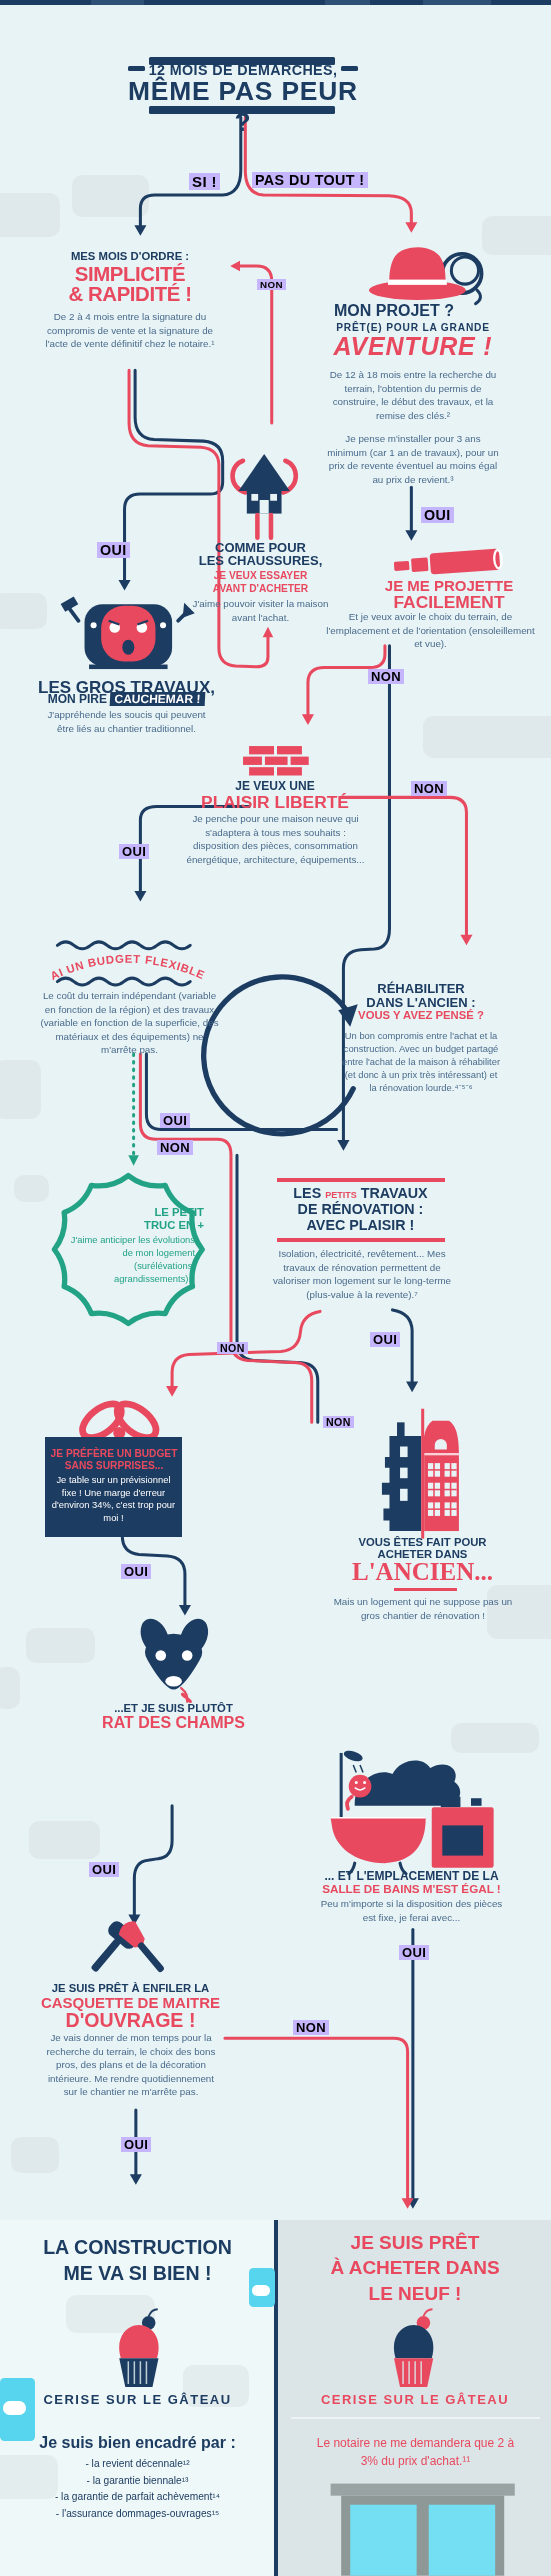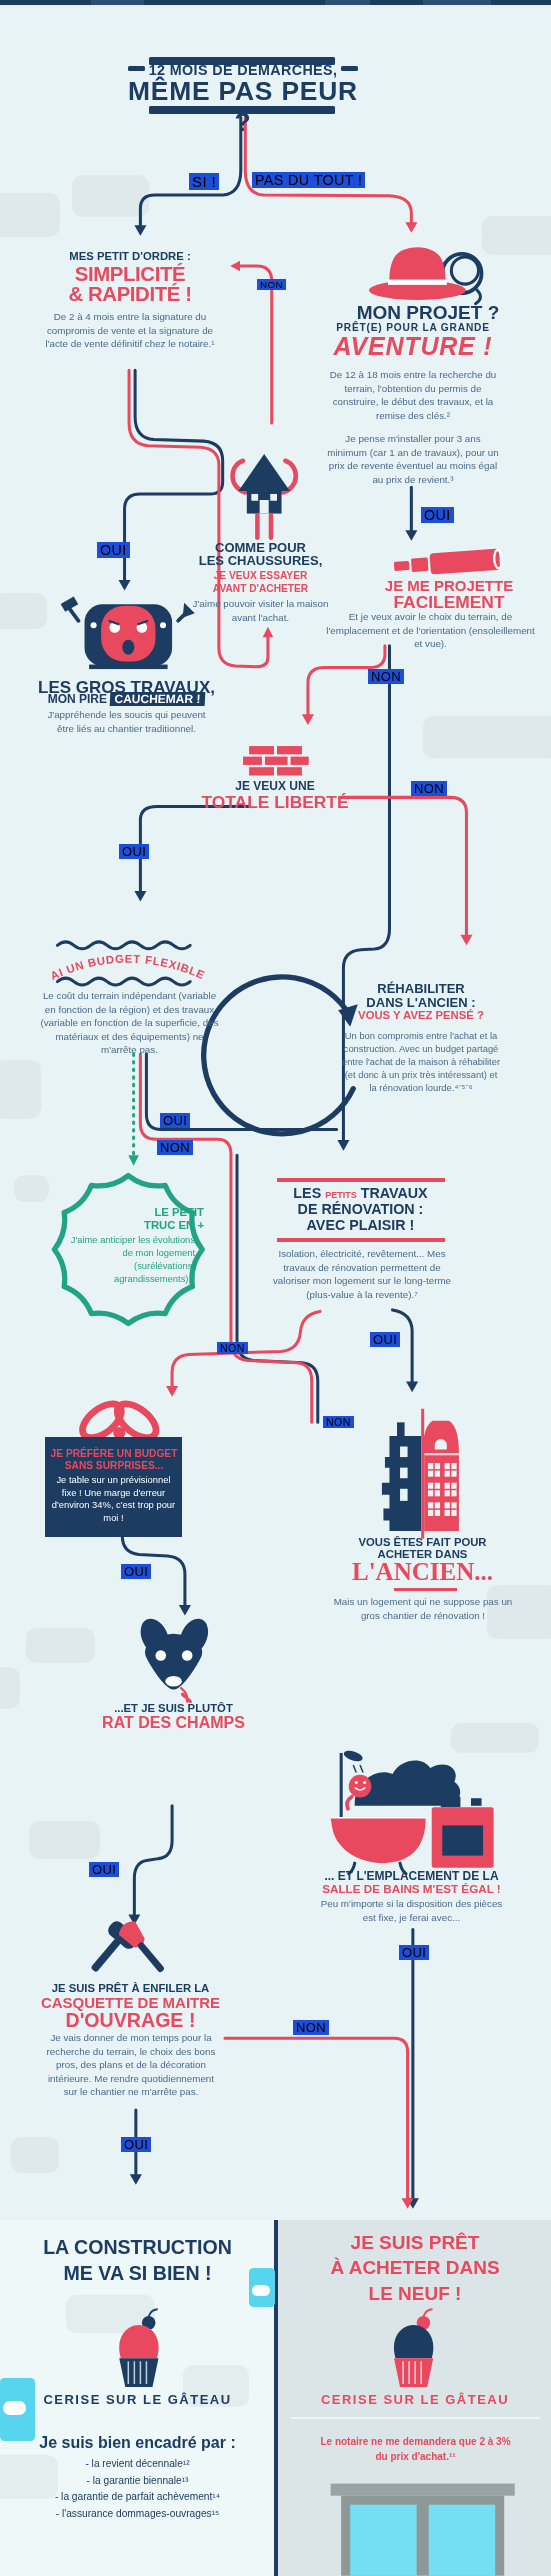--- a/index.html
+++ b/index.html
@@ -4,21 +4,21 @@
 <style>
   html,body{margin:0;padding:0;background:#cfe2e6;}
   #canvas{position:relative;width:551px;height:2576px;background:#e7f3f5;overflow:hidden;font-family:"Liberation Sans",sans-serif;}
   .deco{position:absolute;background:#dfe9ec;border-radius:10.6px;}
   .tb{position:absolute;text-align:center;}
   .navy{color:#1d3c61;}
   .red{color:#e8495f;}
   .teal{color:#23a385;text-align:right;}
   .b{font-weight:700;}
   .body{font-size:9.8px;line-height:1.38;color:#4a6b8c;}
-  .lbl{position:absolute;font-weight:400;background:#1d4ed8;padding:0 3px;font-size:13px;letter-spacing:0.4px;}
+  .lbl{position:absolute;font-weight:700;background:#c4b5fd;padding:0 3px;font-size:13px;letter-spacing:0.4px;}
   svg.overlay{position:absolute;left:0;top:0;}
   .bar{position:absolute;background:#1d3c61;height:7.5px;border-radius:1.5px;}
   .rule{position:absolute;background:#e8495f;height:3.8px;}
   .boxdark{position:absolute;background:#1d3c61;}
   .panel{position:absolute;top:2220px;height:356px;}
   .ls2{letter-spacing:1.5px;}
   .it{font-style:italic;}
   .serif{font-family:"Liberation Serif",serif;}
   .cauchbox{background:#1d3c61;color:#fff;padding:0 4.5px;display:inline-block;transform:skew(-3deg);}
 </style>
@@ -294,27 +294,27 @@
   <div class="bar" style="left:149px;top:57px;width:186px"></div>
   <div class="tb navy b" style="left:125px;top:62px;width:236px;font-size:14.3px;letter-spacing:0.4px">12 MOIS DE DÉMARCHES,</div>
   <div class="tb navy b" style="left:125px;top:76px;width:236px;font-size:26.4px;letter-spacing:0.8px">MÊME PAS PEUR ?</div>
   <div class="bar" style="left:149px;top:106px;width:186px"></div>
   <div class="bar" style="left:128px;top:66px;width:16.6px;height:5.3px"></div>
   <div class="bar" style="left:341px;top:66px;width:16.6px;height:5.3px"></div>
 
   <div class="lbl n" style="left:189px;top:173px;font-size:15px">SI !</div>
   <div class="lbl r" style="left:252px;top:172px;font-size:14.3px">PAS DU TOUT !</div>
 
-  <div class="tb navy b" style="left:32px;top:250px;width:196px;font-size:11.3px">MES PETIT D'ORDRE :</div>
+  <div class="tb navy b" style="left:32px;top:250px;width:196px;font-size:11.3px">MES MOIS D'ORDRE :</div>
   <div class="tb red b" style="left:32px;top:263px;width:196px;font-size:20.4px;letter-spacing:-0.4px">SIMPLICITÉ</div>
   <div class="tb red b" style="left:32px;top:283px;width:196px;font-size:20.4px;letter-spacing:-0.4px">&amp; RAPIDITÉ !</div>
   <div class="tb body" style="left:43px;top:310px;width:174px">De 2 à 4 mois entre la signature du compromis de vente et la signature de l'acte de vente définitif chez le notaire.¹</div>
   <div class="lbl r" style="left:257px;top:279px;font-size:9.8px">NON</div>
 
-  <div class="tb navy b" style="left:330px;top:302px;width:196px;font-size:19px">MON PROJET ?</div>
+  <div class="tb navy b" style="left:296px;top:302px;width:196px;font-size:16px">MON PROJET ?</div>
   <div class="tb navy b" style="left:315px;top:322px;width:196px;font-size:10.2px;letter-spacing:0.8px">PRÊT(E) POUR LA GRANDE</div>
   <div class="tb red b it" style="left:315px;top:332px;width:196px;font-size:25px;letter-spacing:0.8px">AVENTURE !</div>
   <div class="tb body" style="left:326px;top:368px;width:174px">De 12 à 18 mois entre la recherche du terrain, l'obtention du permis de construire, le début des travaux, et la remise des clés.²</div>
   <div class="tb body" style="left:326px;top:432px;width:174px">Je pense m'installer pour 3 ans minimum (car 1 an de travaux), pour un prix de revente éventuel au moins égal au prix de revient.³</div>
 
   <div class="lbl n" style="left:97px;top:542px;font-size:14.3px">OUI</div>
   <div class="tb navy b" style="left:181px;top:540px;width:159px;font-size:13px">COMME POUR</div>
   <div class="tb navy b" style="left:181px;top:553px;width:159px;font-size:13px">LES CHAUSSURES,</div>
   <div class="tb red b" style="left:181px;top:570px;width:159px;font-size:10.2px">JE VEUX ESSAYER</div>
   <div class="tb red b" style="left:181px;top:583px;width:159px;font-size:10.2px">AVANT D'ACHETER</div>
@@ -324,21 +324,22 @@
   <div class="tb red b" style="left:351px;top:577px;width:196px;font-size:15px">JE ME PROJETTE</div>
   <div class="tb red b" style="left:351px;top:592px;width:196px;font-size:17.4px">FACILEMENT</div>
   <div class="tb body" style="left:325px;top:610px;width:211px">Et je veux avoir le choix du terrain, de l'emplacement et de l'orientation (ensoleillement et vue).</div>
   <div class="lbl r" style="left:368px;top:669px">NON</div>
 
   <div class="tb navy b" style="left:36px;top:678px;width:181px;font-size:17px">LES GROS TRAVAUX,</div>
   <div class="tb navy b" style="left:36px;top:692px;width:181px;font-size:12px"><span>MON PIRE</span> <span class="cauchbox">CAUCHEMAR !</span></div>
   <div class="tb body" style="left:39px;top:708px;width:175px">J'appréhende les soucis qui peuvent être liés au chantier traditionnel.</div>
 
   <div class="tb navy b" style="left:177px;top:779px;width:196px;font-size:12px">JE VEUX UNE</div>
-  <div class="tb red b" style="left:177px;top:792px;width:196px;font-size:17.4px">TOTALE LIBERTÉ</div>
+  <div class="tb red b" style="left:177px;top:792px;width:196px;font-size:17.4px">PLAISIR LIBERTÉ</div>
+  <div class="tb body" style="left:185px;top:812px;width:181px">Je penche pour une maison neuve qui s'adaptera à tous mes souhaits : disposition des pièces, consommation énergétique, architecture, équipements...</div>
   <div class="lbl n" style="left:119px;top:844px">OUI</div>
   <div class="lbl r" style="left:411px;top:781px">NON</div>
 
   <div class="tb body" style="left:39px;top:989px;width:181px">Le coût du terrain indépendant (variable en fonction de la région) et des travaux (variable en fonction de la superficie, des matériaux et des équipements) ne m'arrête pas.</div>
   <div class="lbl n" style="left:160px;top:1113px">OUI</div>
   <div class="lbl r" style="left:157px;top:1140px">NON</div>
 
   <div class="tb navy b" style="left:323px;top:981px;width:196px;font-size:13px">RÉHABILITER</div>
   <div class="tb navy b" style="left:323px;top:995px;width:196px;font-size:13px">DANS L'ANCIEN :</div>
   <div class="tb red b" style="left:323px;top:1009px;width:196px;font-size:11.3px">VOUS Y AVEZ PENSÉ ?</div>
@@ -392,16 +393,16 @@
   <div class="tb navy b" style="left:15px;top:2434px;width:245px;font-size:16px">Je suis bien encadré par :</div>
   <div class="tb navy" style="left:15px;top:2458px;width:245px;font-size:10.2px">- la revient décennale¹²</div>
   <div class="tb navy" style="left:15px;top:2475px;width:245px;font-size:10.2px">- la garantie biennale¹³</div>
   <div class="tb navy" style="left:15px;top:2491px;width:245px;font-size:10.2px">- la garantie de parfait achèvement¹⁴</div>
   <div class="tb navy" style="left:15px;top:2508px;width:245px;font-size:10.2px">- l'assurance dommages-ouvrages¹⁵</div>
 
   <div class="tb red b" style="left:294px;top:2232px;width:242px;font-size:19px">JE SUIS PRÊT</div>
   <div class="tb red b" style="left:294px;top:2257px;width:242px;font-size:19px">À ACHETER DANS</div>
   <div class="tb red b" style="left:294px;top:2283px;width:242px;font-size:19px">LE NEUF !</div>
   <div class="tb red b ls2" style="left:294px;top:2392px;width:242px;font-size:13px">CERISE SUR LE GÂTEAU</div>
-  <div class="tb red" style="left:316px;top:2434px;width:199px;font-size:10px;line-height:1.5;font-weight:700">Le notaire ne me demandera que 2 à 3% du prix d'achat.¹¹</div>
+  <div class="tb red" style="left:316px;top:2434px;width:199px;font-size:12px;line-height:1.5;font-weight:400">Le notaire ne me demandera que 2 à 3% du prix d'achat.¹¹</div>
 
 </div>
 
 
 </body></html>

